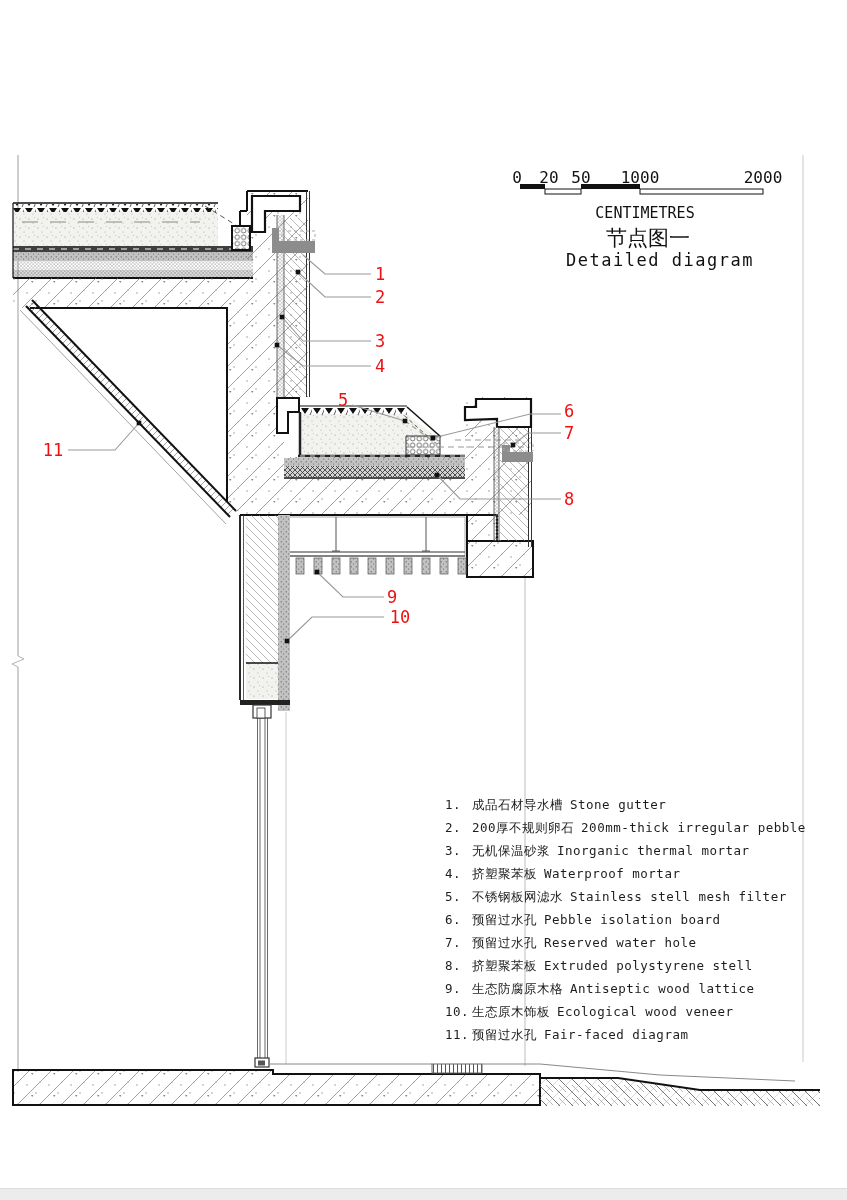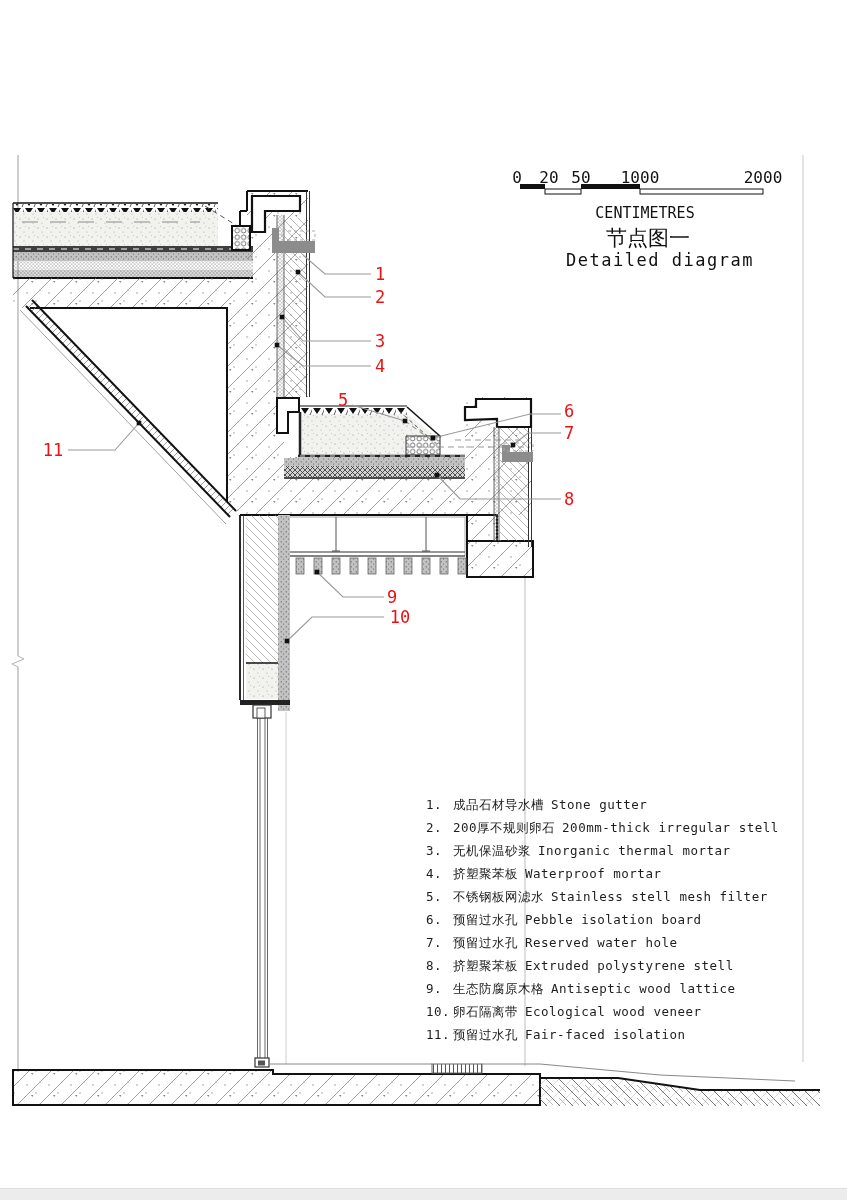--- a/index.html
+++ b/index.html
@@ -1,19 +1,19 @@
 <!DOCTYPE html>
 <html><head>
 <meta charset="utf-8">
 <style>
   html,body{margin:0;padding:0;background:#fff;}
   #page{position:relative;width:847px;height:1200px;background:#ffffff;overflow:hidden;
         font-family:"DejaVu Sans Mono","DejaVu Sans",monospace;}
   svg{position:absolute;left:0;top:0;}
-  .legend-row{position:absolute;left:426px;white-space:nowrap;font-size:12.5px;color:#1d1d1d;
+  .legend-row{position:absolute;left:445px;white-space:nowrap;font-size:12.5px;color:#1d1d1d;
               font-family:"DejaVu Sans Mono","DejaVu Sans",monospace;letter-spacing:0.5px;}
   .legend-row .num{display:inline-block;width:27px;}
   .legend-row .zh{margin-right:7px;}
   .callout-text{font-family:"DejaVu Sans Mono","DejaVu Sans",monospace;font-size:17px;}
   .scale-num{font-family:"DejaVu Sans Mono","DejaVu Sans",monospace;font-size:16px;fill:#111;}
   .bottom-strip{position:absolute;left:0;top:1188px;width:847px;height:12px;background:#ececec;border-top:1px solid #dcdcdc;}
 </style>
 </head>
 <body>
 
@@ -254,26 +254,26 @@
   </g>
 
   <g fill="#111" text-anchor="middle">
     <text x="648" y="245" font-size="21">节点图一</text>
     <text x="660" y="266" font-size="17" letter-spacing="1.5">Detailed diagram</text>
   </g>
 </svg>
 
   <div>
     <div class="legend-row" style="top:797px"><span class="num">1.</span><span class="zh">成品石材导水槽</span><span class="en">Stone gutter</span></div>
-    <div class="legend-row" style="top:820px"><span class="num">2.</span><span class="zh">200厚不规则卵石</span><span class="en">200mm-thick irregular stell</span></div>
+    <div class="legend-row" style="top:820px"><span class="num">2.</span><span class="zh">200厚不规则卵石</span><span class="en">200mm-thick irregular pebble</span></div>
     <div class="legend-row" style="top:843px"><span class="num">3.</span><span class="zh">无机保温砂浆</span><span class="en">Inorganic thermal mortar</span></div>
     <div class="legend-row" style="top:866px"><span class="num">4.</span><span class="zh">挤塑聚苯板</span><span class="en">Waterproof mortar</span></div>
     <div class="legend-row" style="top:889px"><span class="num">5.</span><span class="zh">不锈钢板网滤水</span><span class="en">Stainless stell mesh filter</span></div>
     <div class="legend-row" style="top:912px"><span class="num">6.</span><span class="zh">预留过水孔</span><span class="en">Pebble isolation board</span></div>
     <div class="legend-row" style="top:935px"><span class="num">7.</span><span class="zh">预留过水孔</span><span class="en">Reserved water hole</span></div>
     <div class="legend-row" style="top:958px"><span class="num">8.</span><span class="zh">挤塑聚苯板</span><span class="en">Extruded polystyrene stell</span></div>
     <div class="legend-row" style="top:981px"><span class="num">9.</span><span class="zh">生态防腐原木格</span><span class="en">Antiseptic wood lattice</span></div>
-    <div class="legend-row" style="top:1004px"><span class="num">10.</span><span class="zh">卵石隔离带</span><span class="en">Ecological wood veneer</span></div>
-    <div class="legend-row" style="top:1027px"><span class="num">11.</span><span class="zh">预留过水孔</span><span class="en">Fair-faced isolation</span></div>
+    <div class="legend-row" style="top:1004px"><span class="num">10.</span><span class="zh">生态原木饰板</span><span class="en">Ecological wood veneer</span></div>
+    <div class="legend-row" style="top:1027px"><span class="num">11.</span><span class="zh">预留过水孔</span><span class="en">Fair-faced diagram</span></div>
   </div>
 
   <div class="bottom-strip"></div>
 </div>
 
 </body></html>

